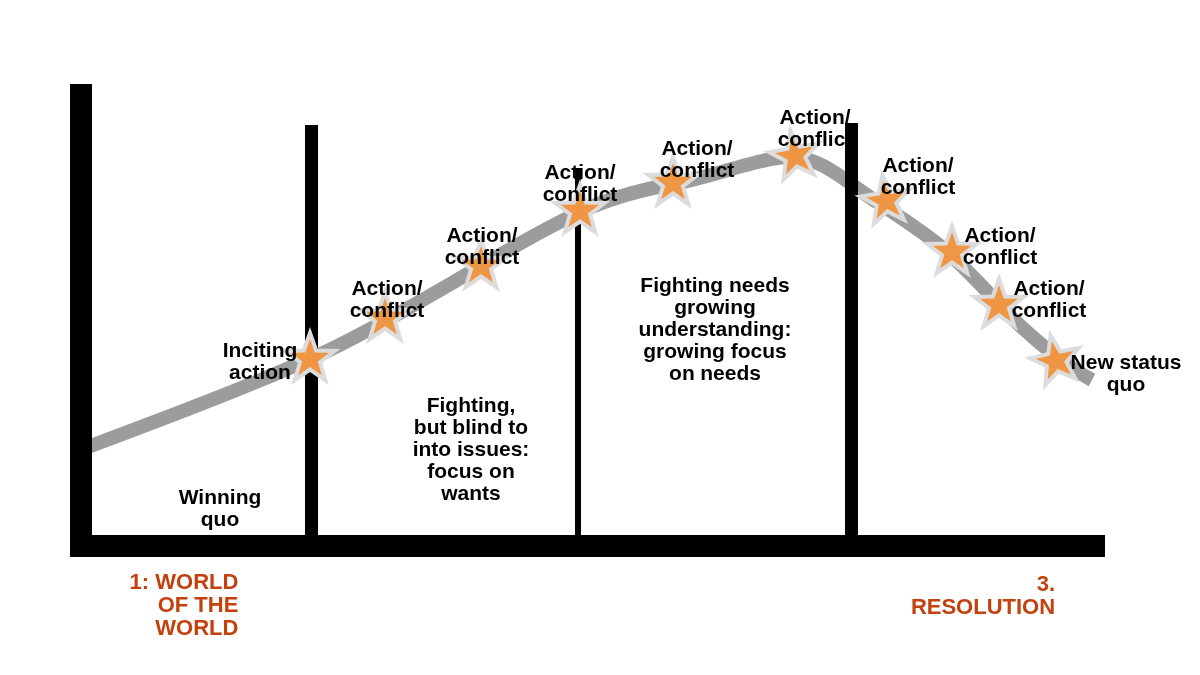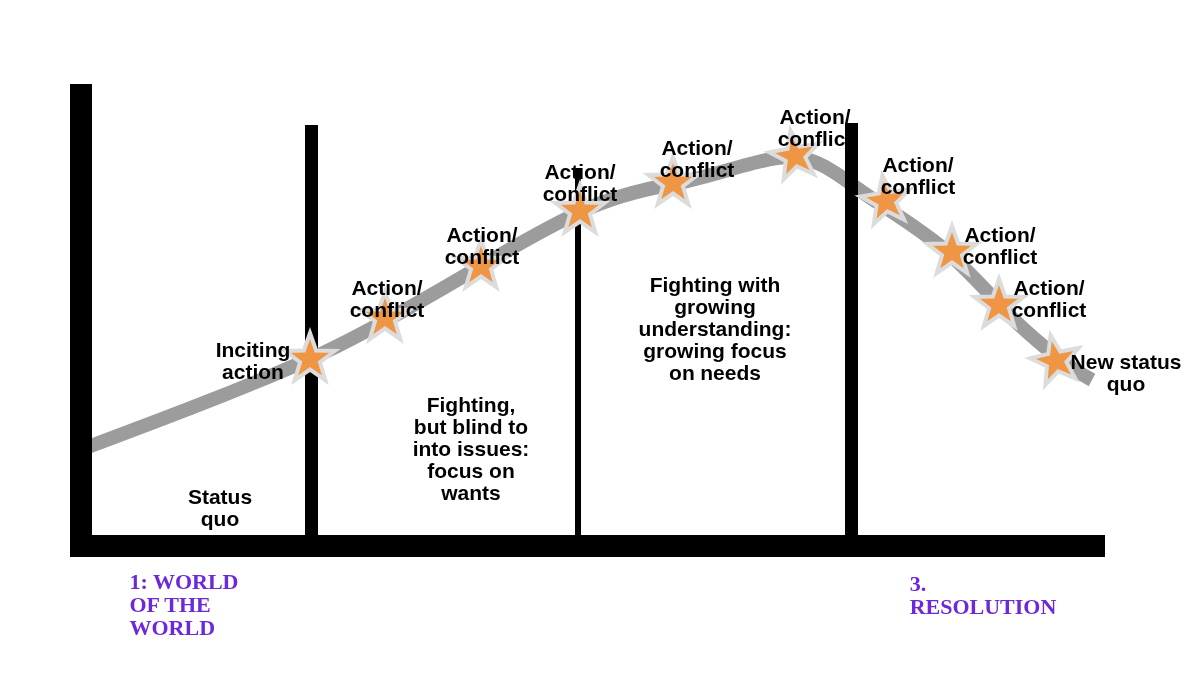--- a/index.html
+++ b/index.html
@@ -19,27 +19,26 @@
     font-weight: 700;
     font-size: 21px;
     line-height: 22px;
     color: #000000;
     white-space: nowrap;
     margin-top: 37px;
   }
   .phase {
     position: absolute;
     transform: translateX(-50%);
-    text-align: left;
+    text-align: right;
     font-weight: 700;
     font-size: 22px;
     line-height: 23px;
-    color: #6d28d9;
+    color: #c2410c;
     white-space: nowrap;
-    font-family: Liberation Serif, serif;
   }
   .line { display: block; }
   .em { }
   .pre { margin-right: 0.26em; }
 </style>
 </head>
 <body>
 
 <div id="stage">
 
@@ -74,27 +73,27 @@
       <use href="#star-shape" transform="translate(580,211)"></use>
       <use href="#star-shape" transform="translate(673,183)"></use>
       <use href="#star-shape" transform="translate(795,156) rotate(-10)"></use>
       <use href="#star-shape" transform="translate(886,201) rotate(-8)"></use>
       <use href="#star-shape" transform="translate(952,252)"></use>
       <use href="#star-shape" transform="translate(999,305)"></use>
       <use href="#star-shape" transform="translate(1056,361) rotate(-12)"></use>
     </g>
   </svg>
 
-  <div class="note" style="left:253px; top:302px;">
+  <div class="note" style="left:260px; top:302px;">
     <span class="line">Inciting</span>
     <span class="line">action</span>
   </div>
 
   <div class="note" style="left:220px; top:449px;">
-    <span class="line">Status</span>
+    <span class="line">Winning</span>
     <span class="line">quo</span>
   </div>
 
   <div class="note" style="left:387px; top:240px;">
     <span class="line">Action/</span>
     <span class="line">conflict</span>
   </div>
   <div class="note" style="left:482px; top:187px;">
     <span class="line">Action/</span>
     <span class="line">conflict</span>
@@ -126,21 +125,21 @@
 
   <div class="note" style="left:471px; top:357px;">
     <span class="line">Fighting,</span>
     <span class="line">but blind to</span>
     <span class="line">into issues:</span>
     <span class="line">focus on</span>
     <span class="line em">wants</span>
   </div>
 
   <div class="note" style="left:715px; top:237px;">
-    <span class="line">Fighting with</span>
+    <span class="line">Fighting needs</span>
     <span class="line">growing</span>
     <span class="line">understanding:</span>
     <span class="line">growing focus</span>
     <span class="line"><span class="pre">on</span><span class="em">needs</span></span>
   </div>
 
 
   <div class="note" style="left:1126px; top:314px;">
     <span class="line">New status</span>
     <span class="line">quo</span>

